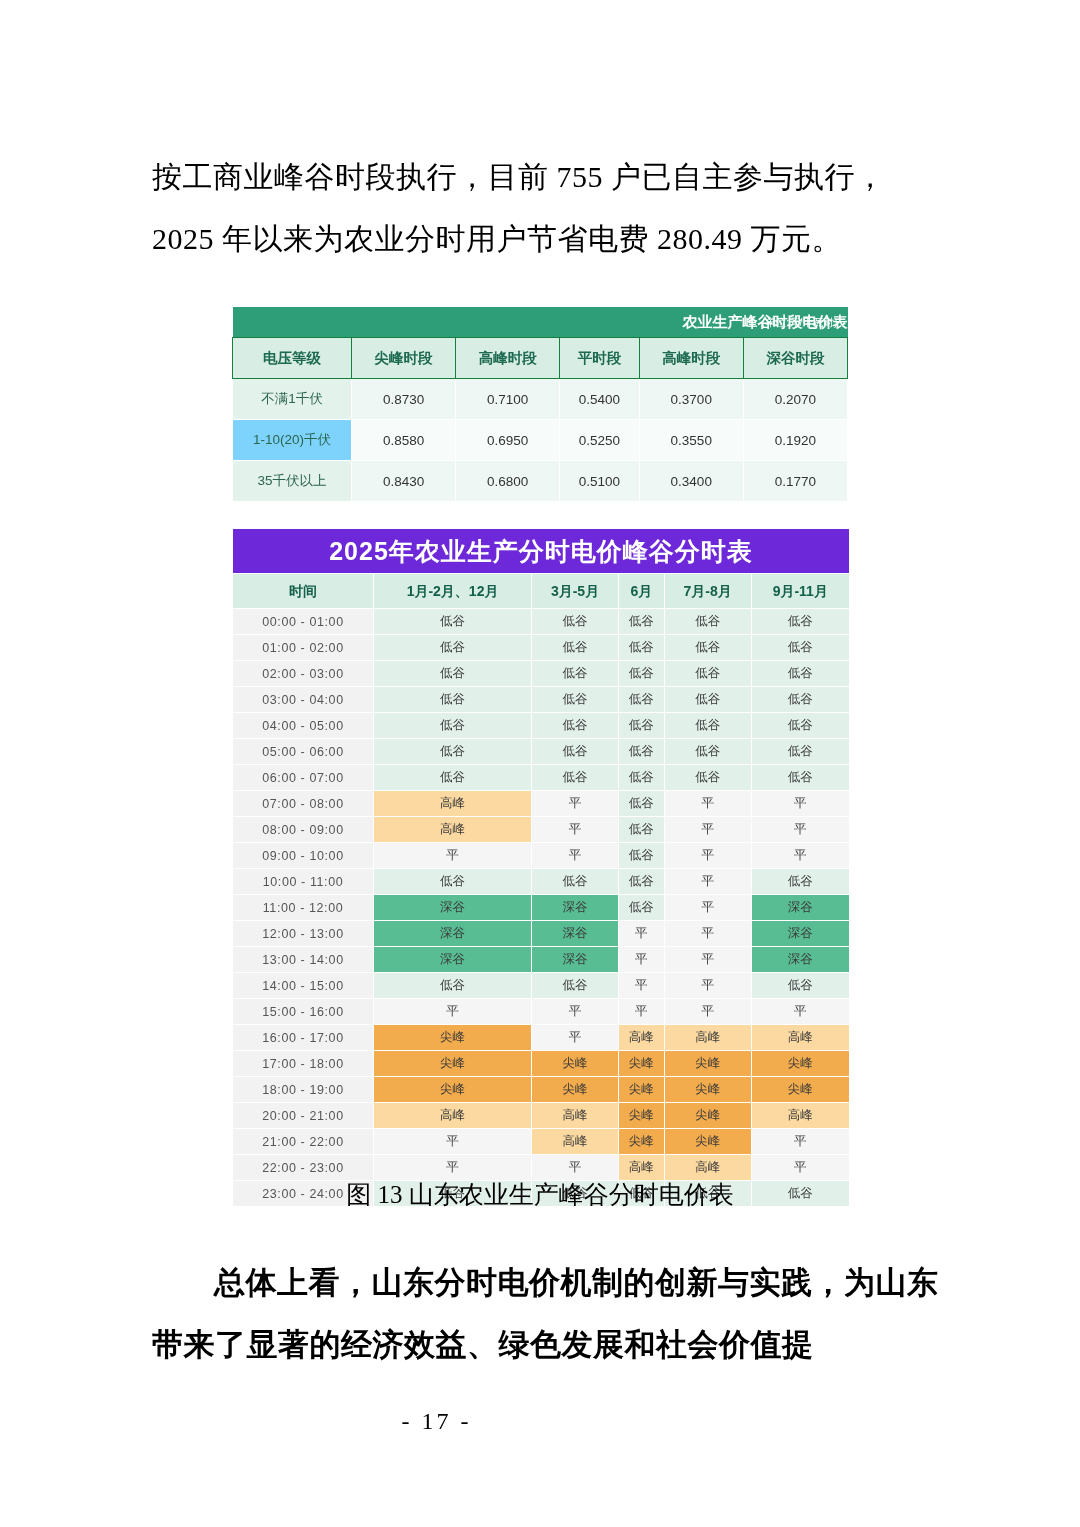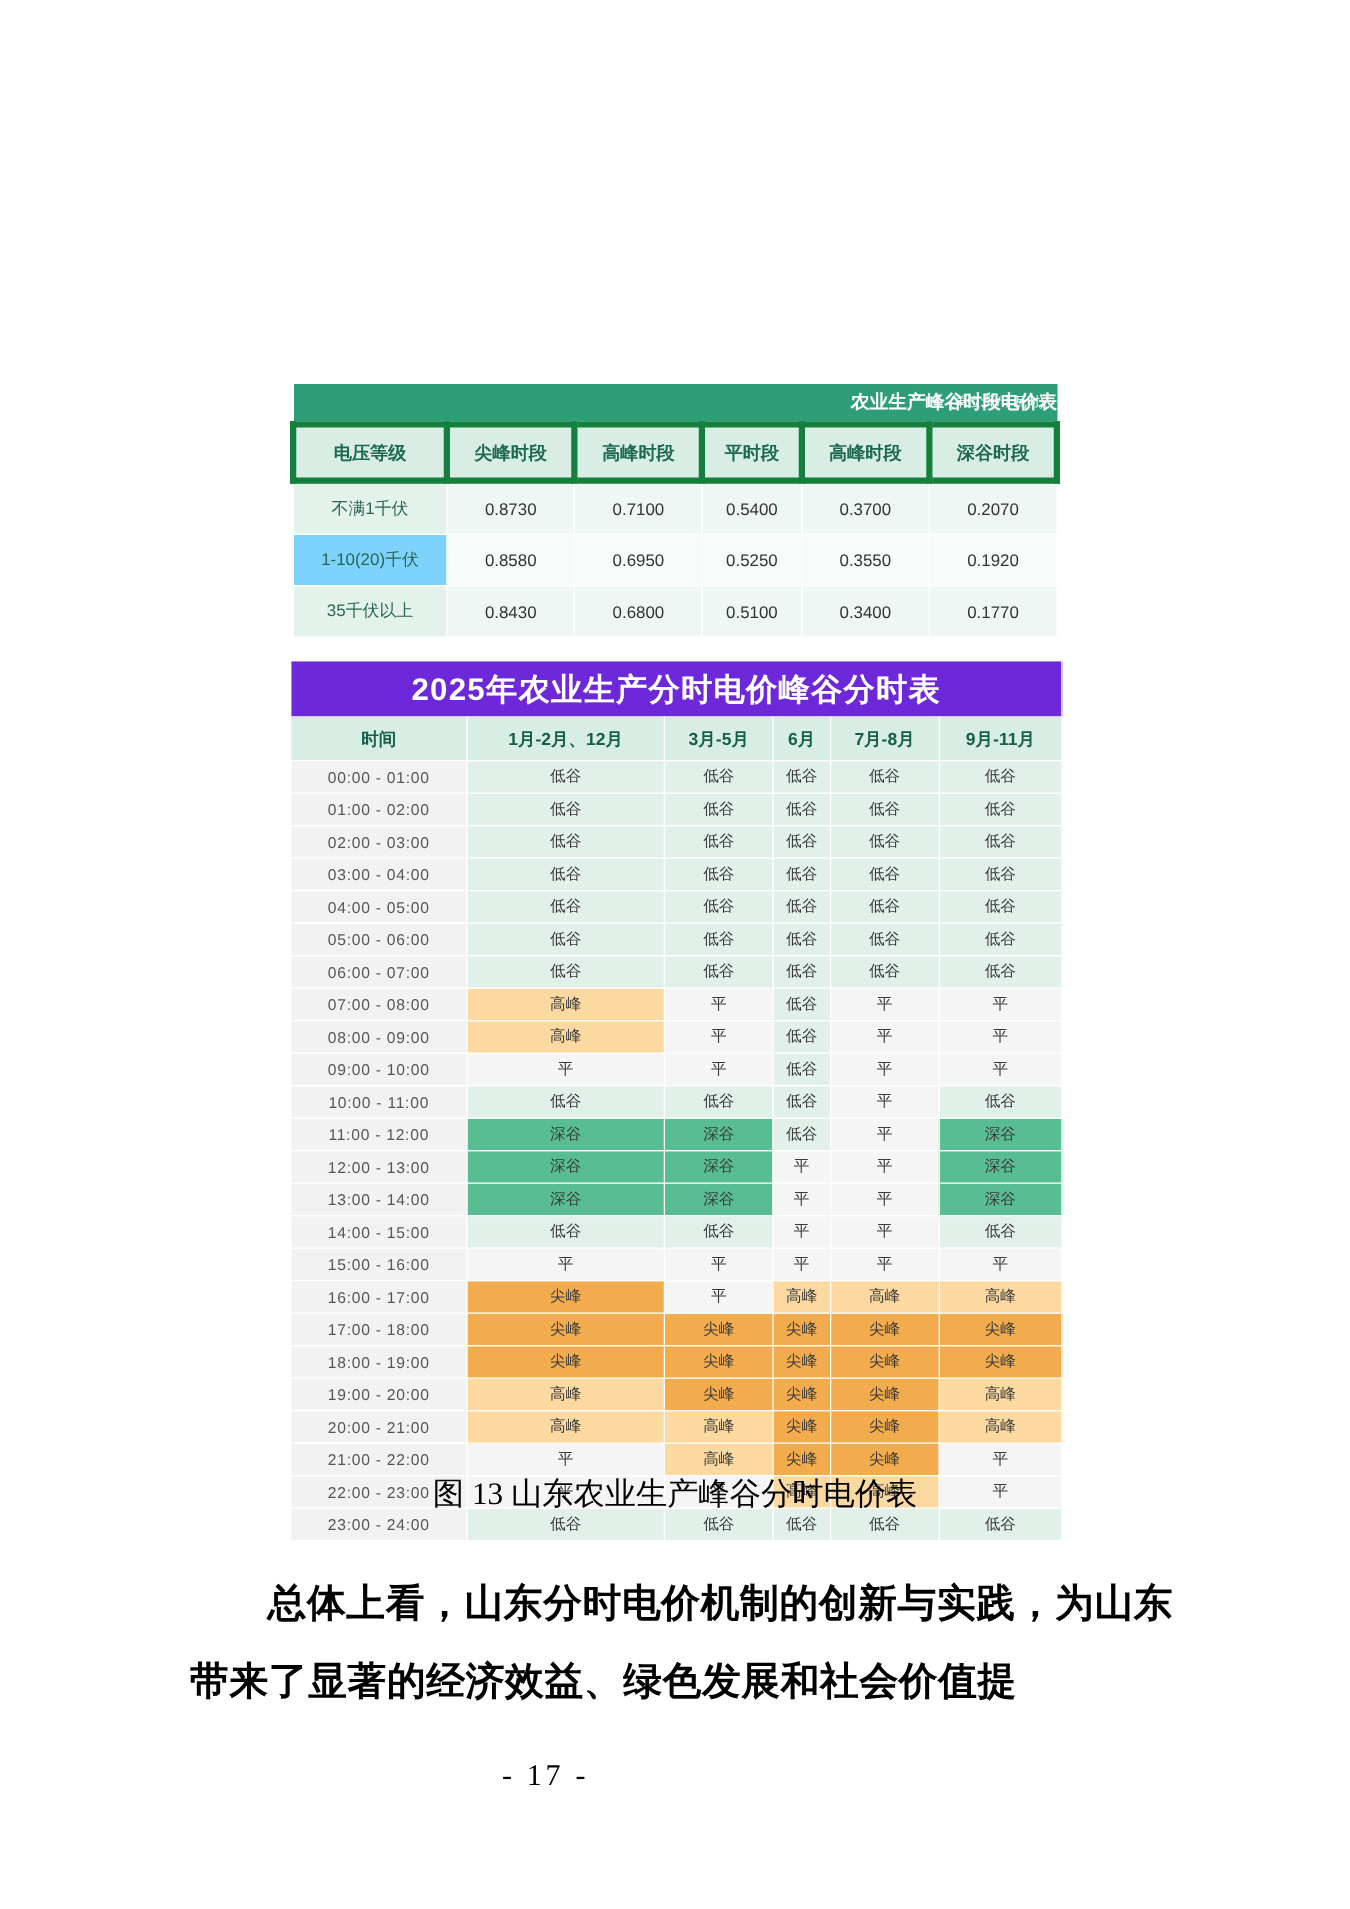--- a/index.html
+++ b/index.html
@@ -77,21 +77,21 @@
     line-height: 30px;
     font-size: 10.5px;
     font-weight: normal;
   }
   table.price th {
     background: #d8ede4;
     color: #1d6a50;
     font-size: 14.5px;
     font-weight: bold;
     height: 38px;
-    border: 5px solid #15803d;
+    border: 1px solid #15803d;
     text-align: center;
   }
   table.price td.cell {
     font-size: 13.5px;
     height: 38px;
     text-align: center;
     border: 1px solid #ffffff;
     color: #333333;
   }
   table.price tr.r-odd td.cell { background: #eef7f3; }
@@ -176,20 +176,21 @@
     text-align: center;
     font-size: 24px;
     letter-spacing: 3px;
   }
 </style>
 </head>
 <body>
 
 <div class="page">
 
+  <div class="para-top">按工商业峰谷时段执行，目前 755 户已自主参与执行，2025 年以来为农业分时用户节省电费 280.49 万元。</div>
 
   <div class="price-table-wrap">
     <table class="price">
       <tbody>
         <tr class="title-row">
           <td colspan="6">
             <div class="price-title">农业生产峰谷时段电价表</div>
             <div class="price-unit">(单位:元/千瓦时)</div>
           </td>
         </tr>
@@ -391,28 +392,20 @@
           </tr>
           <tr>
             <td class="time">18:00 - 19:00</td>
             <td class="v-peak">尖峰</td>
             <td class="v-peak">尖峰</td>
             <td class="v-peak">尖峰</td>
             <td class="v-peak">尖峰</td>
             <td class="v-peak">尖峰</td>
           </tr>
           <tr>
-            <td class="time">19:00 - 20:00</td>
-            <td class="v-high">高峰</td>
-            <td class="v-peak">尖峰</td>
-            <td class="v-peak">尖峰</td>
-            <td class="v-peak">尖峰</td>
-            <td class="v-high">高峰</td>
-          </tr>
-          <tr>
             <td class="time">20:00 - 21:00</td>
             <td class="v-high">高峰</td>
             <td class="v-high">高峰</td>
             <td class="v-peak">尖峰</td>
             <td class="v-peak">尖峰</td>
             <td class="v-high">高峰</td>
           </tr>
           <tr>
             <td class="time">21:00 - 22:00</td>
             <td class="v-flat">平</td>

